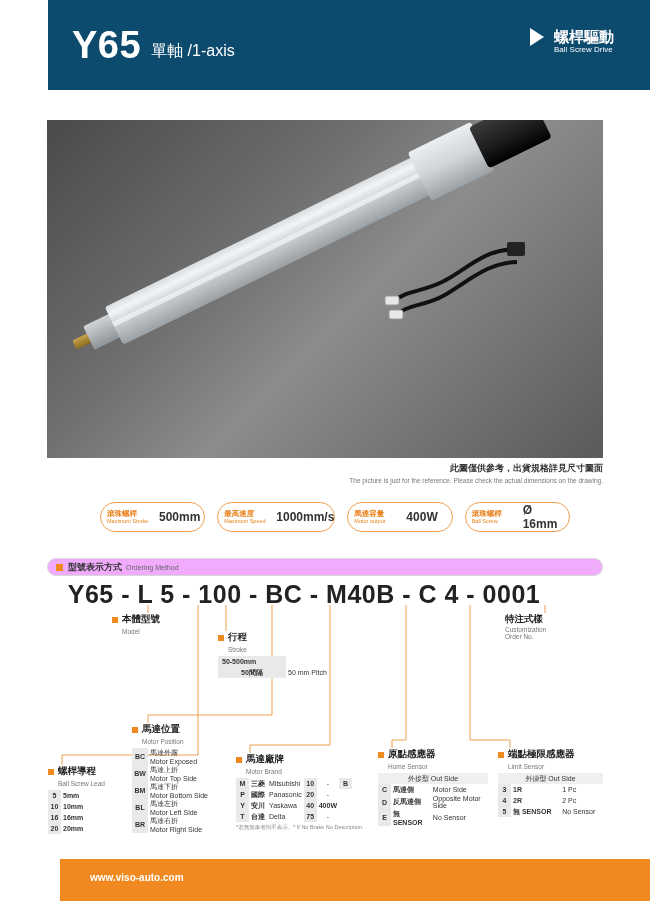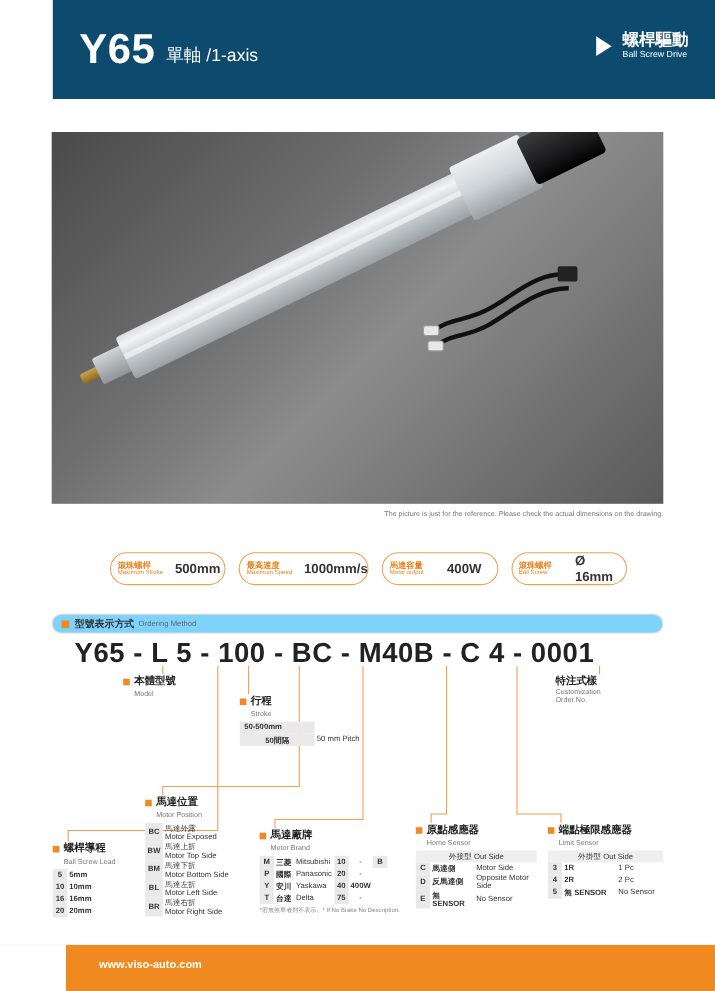--- a/index.html
+++ b/index.html
@@ -21,22 +21,22 @@
     display:flex; align-items:flex-end; gap:10px;
   }
   .title-main {
     font-size:38px; font-weight:bold; color:#ffffff; line-height:38px;
     letter-spacing:0.5px;
   }
   .title-sub {
     font-size:16px; color:#ffffff; line-height:20px; padding-bottom:3px;
   }
   .header-right {
-    position:absolute; right:24px; top:28px;
-    display:flex; align-items:center; gap:8px;
+    position:absolute; right:36px; top:28px;
+    display:flex; align-items:flex-start; gap:8px;
   }
   .play-tri {
     width:0;height:0;border-left:14px solid #ffffff;
     border-top:9px solid transparent;border-bottom:9px solid transparent;
     margin-right:2px;
   }
   .hr-text-cn { font-size:15px; color:#ffffff; font-weight:bold; line-height:17px;}
   .hr-text-en { font-size:8px; color:#ffffff; line-height:10px;}
   
   .photo {
@@ -101,21 +101,21 @@
   }
   .pill-label { width:50px; line-height:1; }
   .pill-label .cn { font-size:7.5px; color:#e8801a; font-weight:bold; display:block;}
   .pill-label .en { font-size:5.5px; color:#e8801a; display:block; margin-top:1px;}
   .pill-val {
     font-size:12px; font-weight:bold; color:#333; margin-left:2px;
   }
   
   .om-bar {
     position:absolute; left:47px; top:558px; width:556px; height:18px;
-    border:1px solid #d8d8d8; border-radius:9px; background:#7dd3fc;
+    border:1px solid #d8d8d8; border-radius:9px; background:#f0abfc;
     display:flex; align-items:center;
   }
   .om-sq { width:7px;height:7px;background:#f08a20;margin-left:8px;margin-right:5px;}
   .om-cn { font-size:9px; color:#333; font-weight:bold;}
   .om-en { font-size:7px; color:#666; margin-left:4px;}
   
   .code {
     position:absolute; left:0; top:580px; width:608px;
     text-align:center; font-size:25px; font-weight:bold; color:#222;
     letter-spacing:0.5px;
@@ -178,20 +178,21 @@
       <path d="M175,10 C140,5 120,30 95,42 C75,52 60,50 45,62" stroke="#111" stroke-width="4" fill="none"></path>
       <path d="M170,22 C140,22 118,44 96,56 C78,66 62,64 50,74" stroke="#111" stroke-width="4" fill="none"></path>
       <rect x="38" y="56" width="14" height="9" rx="2" fill="#e8e8e8" stroke="#999"></rect>
       <rect x="42" y="70" width="14" height="9" rx="2" fill="#e8e8e8" stroke="#999"></rect>
       <rect x="160" y="2" width="18" height="14" rx="2" fill="#222"></rect>
     </svg>
   </div>
 
 </div>
 <div class="photo-note">
+  <div class="cn">此圖僅供參考，出貨規格詳見尺寸圖面</div>
   <div class="en">The picture is just for the reference. Please check the actual dimensions on the drawing.</div>
 </div>
 
 <div class="pills">
   <div class="pill">
     <div class="pill-label">
       <span class="cn">滾珠螺桿</span>
       <span class="en">Maximum Stroke</span>
     </div>
     <div class="pill-val">500mm</div>

